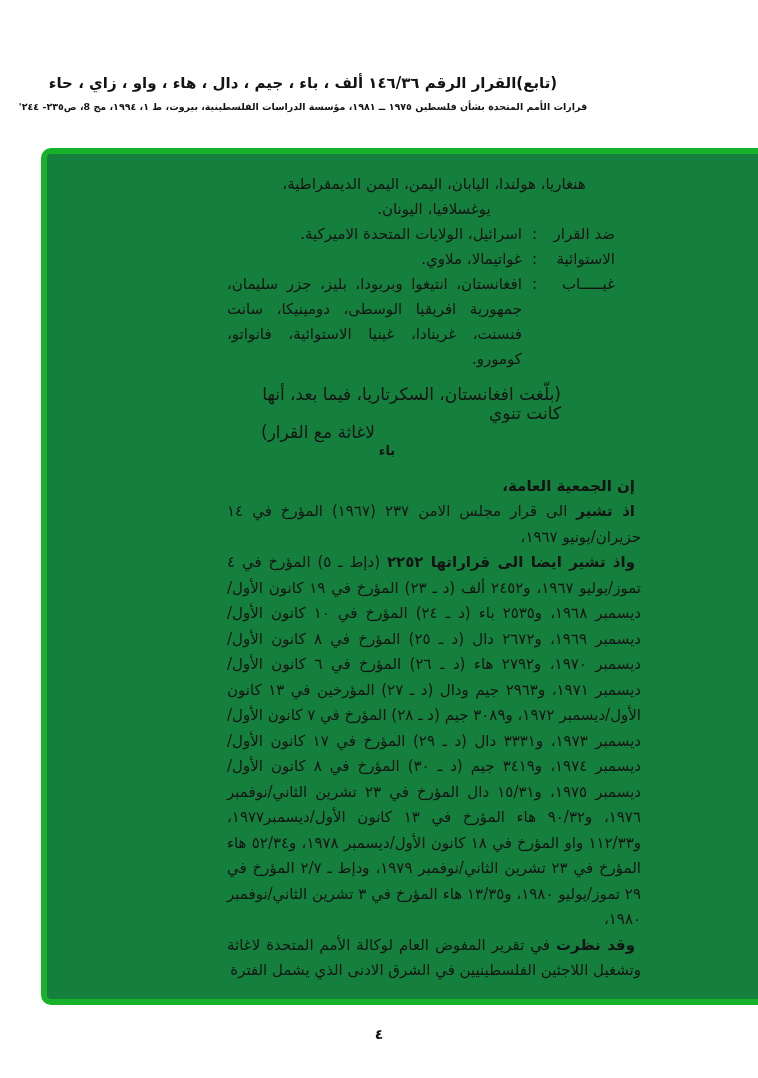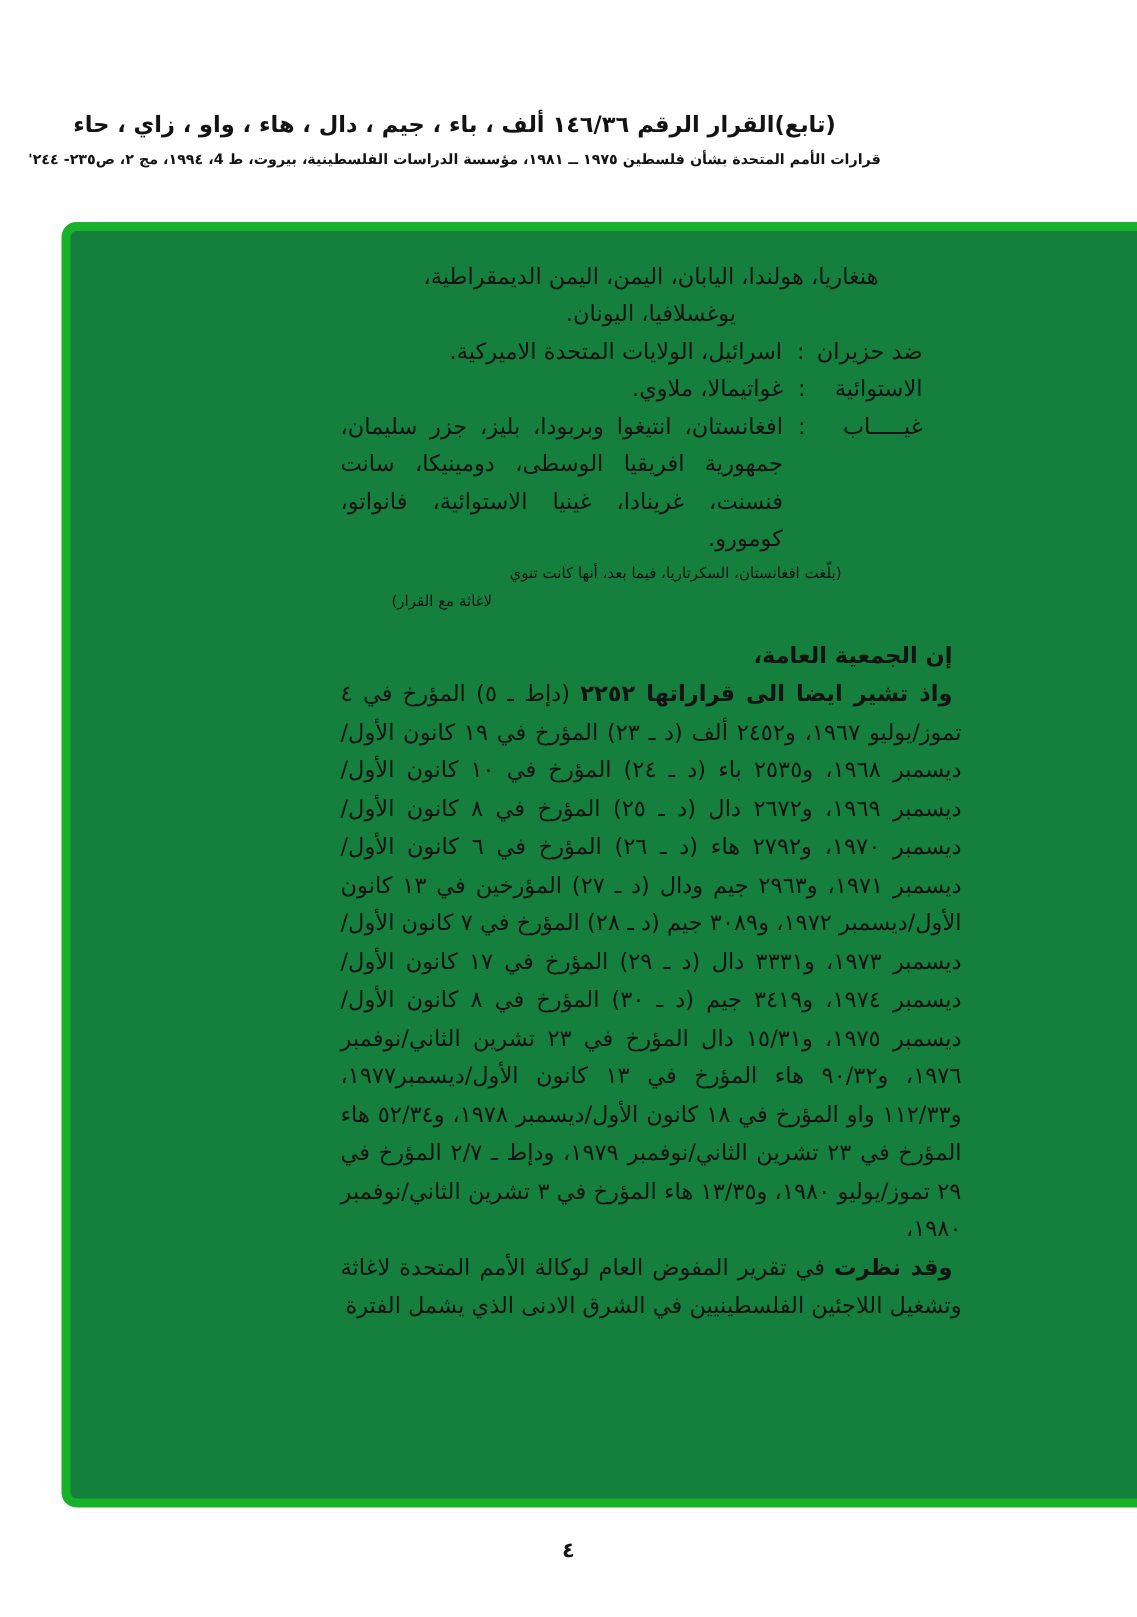--- a/index.html
+++ b/index.html
@@ -22,21 +22,21 @@
     position:absolute;top:18px;right:142px;width:414px;
     direction:rtl;text-align:right;
   }
 
   .vote-continuation{font-size:15px;line-height:25px;text-align:center;margin-bottom:0;}
   .vote-row{display:flex;align-items:flex-start;margin-right:26px;font-size:15px;line-height:25px;}
   .vote-label{min-width:70px;white-space:nowrap;}
   .vote-colon{padding-left:10px;padding-right:8px;}
   .vote-text{flex:1;text-align:justify;}
 
-  .vote-note{margin-right:80px;width:300px;font-size:10px;line-height:19px;margin-top:1px;}
+  .vote-note{margin-right:80px;width:300px;font-size:17px;line-height:19px;margin-top:13px;}
   .vote-note .n1{text-align:right;}
   .vote-note .n2{text-align:left;}
 
   .section-marker{margin-right:104px;width:300px;text-align:center;
     font-size:13px;font-weight:bold;line-height:18px;}
 
   .section-title{margin-left:90px;text-align:center;font-size:16px;font-weight:bold;
     margin-top:12px;line-height:24px;}
 
   .salutation{font-size:15px;font-weight:bold;margin:14px 0 0 0;text-indent:6px;line-height:25px;}
@@ -45,33 +45,33 @@
   .body-par .lead{font-weight:bold;}
 
   .page-number{position:absolute;top:1026px;left:0;width:758px;text-align:center;
     font-size:14px;font-weight:bold;}
 </style>
 </head>
 <body>
 
 <div class="doc-header">
   <div class="doc-title">(تابع)القرار الرقم ١٤٦/٣٦ ألف ، باء ، جيم ، دال ، هاء ، واو ، زاي ، حاء</div>
-  <div class="doc-citation">قرارات الأمم المتحدة بشأن فلسطين ١٩٧٥ ــ ١٩٨١، مؤسسة الدراسات الفلسطينية، بيروت، ط 4، ١٩٩٤، مج ٢، ص٢٣٥- ٢٤٤'</div>
+  <div class="doc-citation">قرارات الأمم المتحدة بشأن فلسطين ١٩٧٥ ــ ١٩٨١، مؤسسة الدراسات الفلسطينية، بيروت، ط ١، ١٩٩٤، مج 8، ص٢٣٥- ٢٤٤'</div>
 </div>
 
 <div class="green-frame">
   <div class="content">
 
     <div class="vote-continuation">
       <div>هنغاريا، هولندا، اليابان، اليمن، اليمن الديمقراطية،</div>
       <div>يوغسلافيا، اليونان.</div>
     </div>
 
     <div class="vote-row">
-      <div class="vote-label">ضد حزيران</div>
+      <div class="vote-label">ضد القرار</div>
       <div class="vote-colon">:</div>
       <div class="vote-text">اسرائيل، الولايات المتحدة الاميركية.</div>
     </div>
 
     <div class="vote-row">
       <div class="vote-label">الاستوائية</div>
       <div class="vote-colon">:</div>
       <div class="vote-text">غواتيمالا، ملاوي.</div>
     </div>
 
@@ -79,24 +79,26 @@
       <div class="vote-label">غيـــــاب</div>
       <div class="vote-colon">:</div>
       <div class="vote-text">افغانستان، انتيغوا وبربودا، بليز، جزر سليمان، جمهورية افريقيا الوسطى، دومينيكا، سانت فنسنت، غرينادا، غينيا الاستوائية، فانواتو، كومورو.</div>
     </div>
 
     <div class="vote-note">
       <div class="n1">(بلّغت افغانستان، السكرتاريا، فيما بعد، أنها كانت تنوي</div>
       <div class="n2">لاغاثة مع القرار)</div>
     </div>
 
+    <div class="section-marker">باء</div>
 
 
     <p class="salutation">إن الجمعية العامة،</p>
 
+    <p class="body-par"><span class="lead">اذ تشير</span><span> الى قرار مجلس الامن ٢٣٧ (١٩٦٧) المؤرخ في ١٤ حزيران/يونيو ١٩٦٧،</span></p>
 
     <p class="body-par"><span class="lead">واذ تشير ايضا الى قراراتها ٢٢٥٢</span><span> (دإط ـ ٥) المؤرخ في ٤ تموز/يوليو ١٩٦٧، و٢٤٥٢ ألف (د ـ ٢٣) المؤرخ في ١٩ كانون الأول/ديسمبر ١٩٦٨، و٢٥٣٥ باء (د ـ ٢٤) المؤرخ في ١٠ كانون الأول/ديسمبر ١٩٦٩، و٢٦٧٢ دال (د ـ ٢٥) المؤرخ في ٨ كانون الأول/ديسمبر ١٩٧٠، و٢٧٩٢ هاء (د ـ ٢٦) المؤرخ في ٦ كانون الأول/ديسمبر ١٩٧١، و٢٩٦٣ جيم ودال (د ـ ٢٧) المؤرخين في ١٣ كانون الأول/ديسمبر ١٩٧٢، و٣٠٨٩ جيم (د ـ ٢٨) المؤرخ في ٧ كانون الأول/ديسمبر ١٩٧٣، و٣٣٣١ دال (د ـ ٢٩) المؤرخ في ١٧ كانون الأول/ديسمبر ١٩٧٤، و٣٤١٩ جيم (د ـ ٣٠) المؤرخ في ٨ كانون الأول/ديسمبر ١٩٧٥، و١٥/٣١ دال المؤرخ في ٢٣ تشرين الثاني/نوفمبر ١٩٧٦، و٩٠/٣٢ هاء المؤرخ في ١٣ كانون الأول/ديسمبر١٩٧٧، و١١٢/٣٣ واو المؤرخ في ١٨ كانون الأول/ديسمبر ١٩٧٨، و٥٢/٣٤ هاء المؤرخ في ٢٣ تشرين الثاني/نوفمبر ١٩٧٩، ودإط ـ ٢/٧ المؤرخ في ٢٩ تموز/يوليو ١٩٨٠، و١٣/٣٥ هاء المؤرخ في ٣ تشرين الثاني/نوفمبر ١٩٨٠،</span></p>
 
     <p class="body-par"><span class="lead">وقد نظرت</span><span> في تقرير المفوض العام لوكالة الأمم المتحدة لاغاثة وتشغيل اللاجئين الفلسطينيين في الشرق الادنى الذي يشمل الفترة</span></p>
 
   </div>
 </div>
 
 <div class="page-number">٤</div>
 

